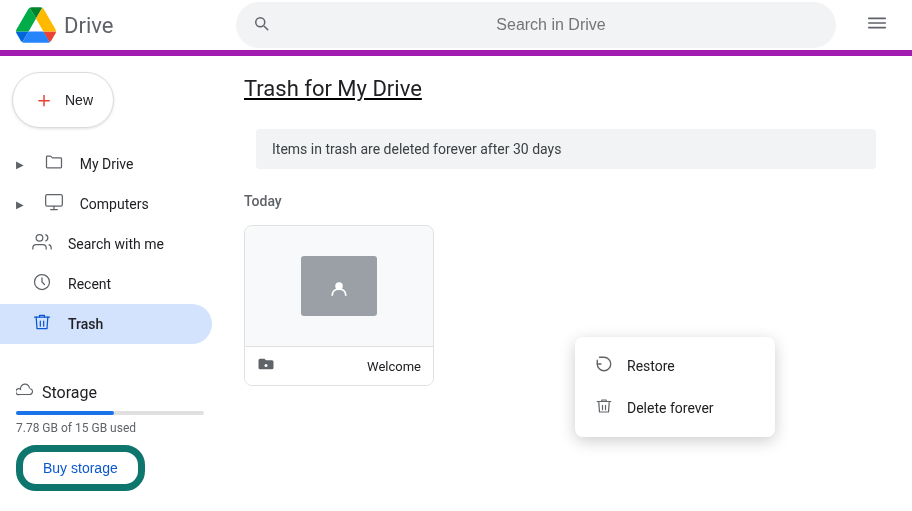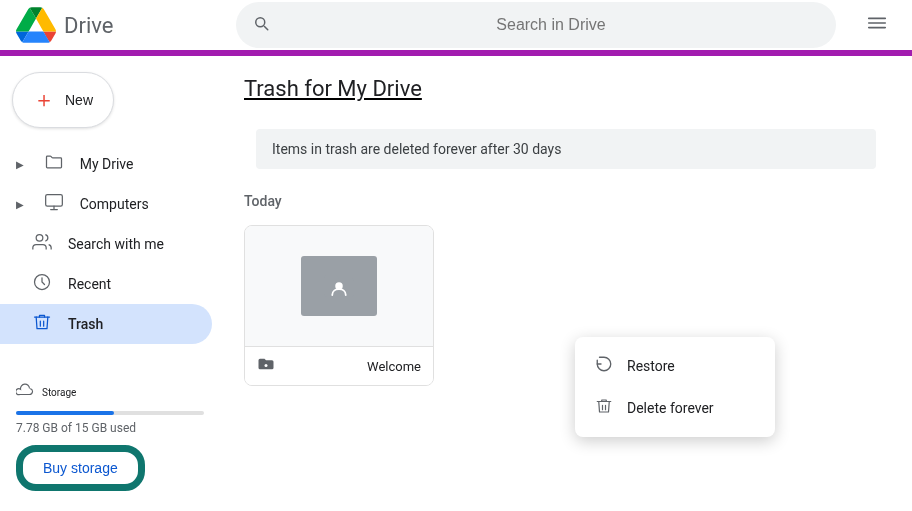--- a/index.html
+++ b/index.html
@@ -48,21 +48,21 @@
       margin-right: 8px; font-size: 14px; color: #202124;
     }
     .sidebar-item.active { background: #d3e3fd; font-weight: 500; }
     .sidebar-item .item-icon { font-size: 18px; color: #5f6368; width: 20px; text-align: center; }
     .sidebar-item.active .item-icon { color: #0b57d0; }
     .sidebar-item .item-label { font-size: 14px; }
 
     .sidebar-expand { font-size: 10px; margin-right: 4px; color: #5f6368; }
 
     .storage-section { margin-top: auto; padding: 12px 16px; }
-    .storage-label { font-size: 10px; color: #202124; display: flex; align-items: center; gap: 8px; margin-bottom: 8px; }
+    .storage-label { font-size: 16px; color: #202124; display: flex; align-items: center; gap: 8px; margin-bottom: 8px; }
     .cloud-icon { font-size: 16px; color: #5f6368; }
     .storage-bar-bg { height: 4px; background: #e0e0e0; border-radius: 2px; margin-bottom: 6px; }
     .storage-bar-fill { height: 4px; background: #1a73e8; border-radius: 2px; width: 52%; }
     .storage-text { font-size: 12px; color: #5f6368; margin-bottom: 10px; }
     .buy-storage-btn {
       border: 7px solid #0f766e; background: #fff; border-radius: 20px;
       padding: 8px 20px; font-size: 14px; color: #0b57d0; cursor: pointer;
       font-weight: 500;
     }
 

